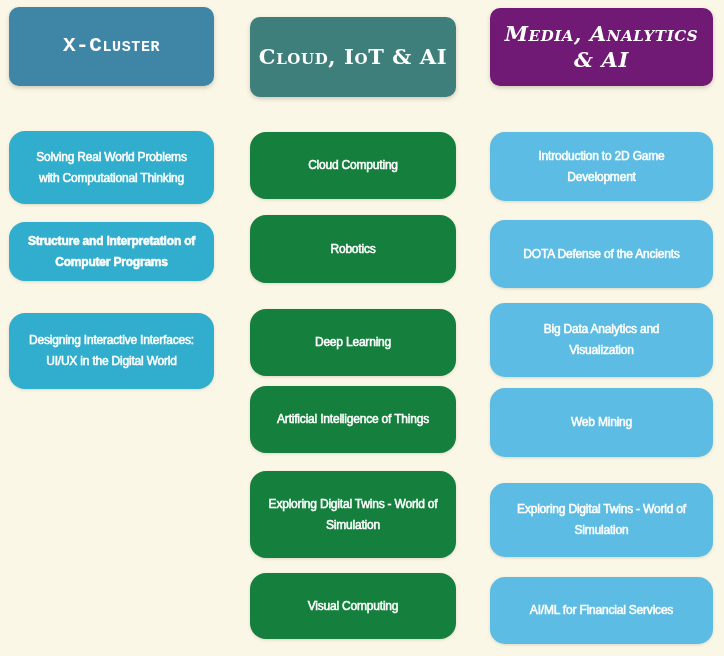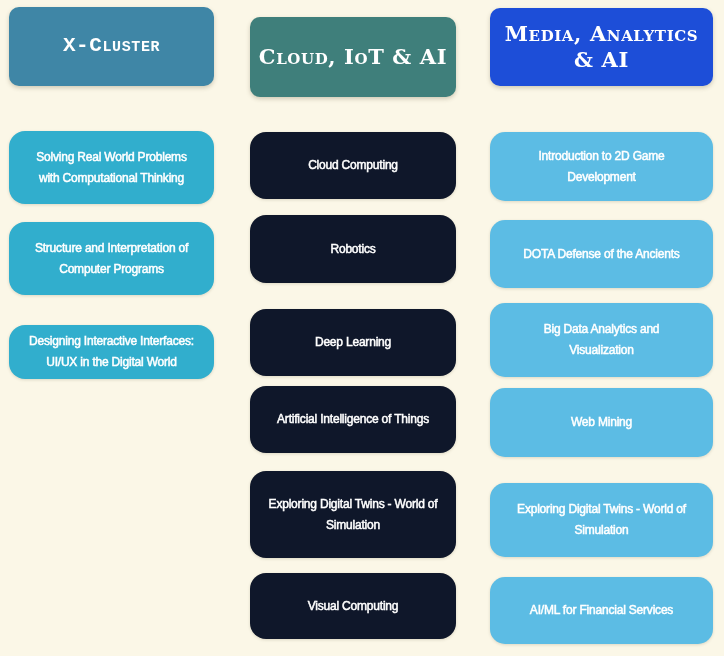--- a/index.html
+++ b/index.html
@@ -24,54 +24,54 @@
     font-weight:bold;
     font-variant:small-caps;
     font-size:21px;
     letter-spacing:.6px;
     line-height:1.25;
     white-space:pre-line;
     box-shadow:0 2px 4px rgba(80,70,40,.25);
   }
   .hdr-1{background:#3f86a6;font-family:Liberation Mono, monospace;}
   .hdr-2{background:#3f7f7b;margin-top:12px;}
-  .hdr-3{background:#1d4ed8;}
+  .hdr-3{background:#701a75;font-style:italic;}
   .card{
     position:absolute;left:0;right:0;
     display:flex;align-items:center;justify-content:center;
     text-align:center;
     border-radius:16px;
     color:#ffffff;
     font-size:12px;
     font-weight:500;
     -webkit-text-stroke:0.5px #ffffff;
     letter-spacing:-.2px;
     line-height:1.75;
     white-space:pre-line;
     padding:0 6px;
     box-sizing:border-box;
     cursor:pointer;
     box-shadow:0 1px 3px rgba(80,70,40,.18);
   }
   .card-1{background:#31aecd;}
-  .card-2{background:#0f172a;}
+  .card-2{background:#15803d;}
   .card-3{background:#5cbce4;border-radius:15px;}
 </style>
 </head>
 <body>
 
 <div class="canvas">
 
   <section class="col" style="left:9px;width:205px;">
     <header class="hdr hdr-1" style="top:7px;height:79px;">X-Cluster</header>
     <div class="card card-1" style="top:131px;height:73px;">Solving Real World Problems
 with Computational Thinking</div>
-    <div class="card card-1" style="top:222px;height:73px;">Structure and Interpretation of
+    <div class="card card-1" style="top:222px;height:59px;font-weight:bold;">Structure and Interpretation of
 Computer Programs</div>
-    <div class="card card-1" style="top:325px;height:54px;">Designing Interactive Interfaces:
+    <div class="card card-1" style="top:313px;height:76px;">Designing Interactive Interfaces:
 UI/UX in the Digital World</div>
   </section>
 
   <section class="col" style="left:250px;width:206px;">
     <header class="hdr hdr-2" style="top:5px;height:80px;">Cloud, IoT &amp; AI</header>
     <div class="card card-2" style="top:132px;height:67px;">Cloud Computing</div>
     <div class="card card-2" style="top:215px;height:68px;">Robotics</div>
     <div class="card card-2" style="top:309px;height:67px;">Deep Learning</div>
     <div class="card card-2" style="top:386px;height:67px;">Artificial Intelligence of Things</div>
     <div class="card card-2" style="top:471px;height:87px;">Exploring Digital Twins - World of

